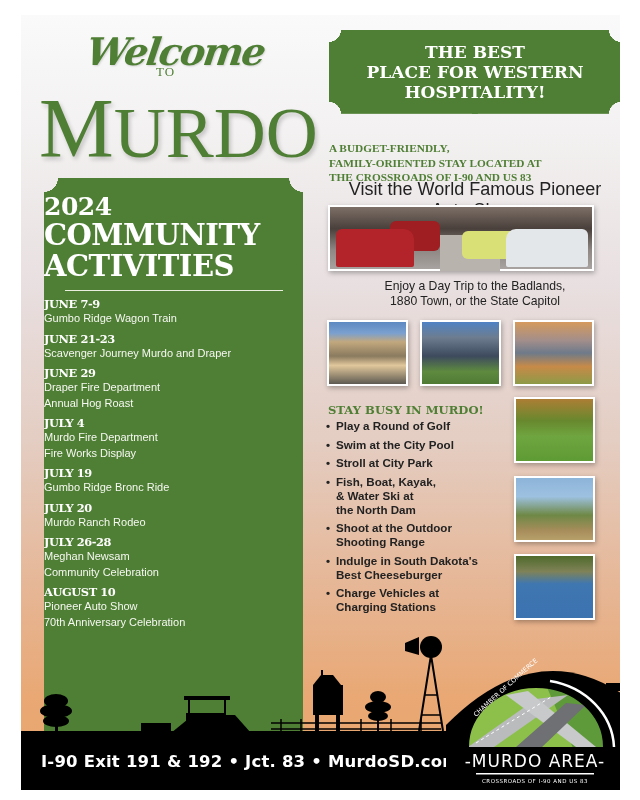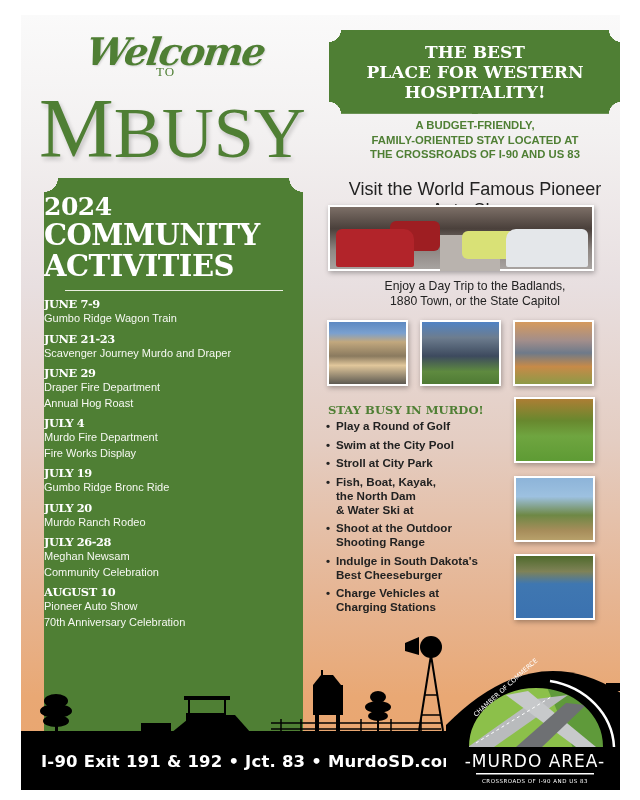--- a/index.html
+++ b/index.html
@@ -40,22 +40,22 @@
           radial-gradient(circle var(--r) at 0 100%, transparent 98%, #000) bottom left,
           radial-gradient(circle var(--r) at 100% 100%, transparent 98%, #000) bottom right;
     mask-size: 51% 51%; mask-repeat:no-repeat;
   }
   .best-ticket { left:308px; top:15px; width:292px; height:84px; text-align:center; }
   .best-ticket .txt {
     font-family:"DejaVu Serif", serif; font-weight:bold; font-size:17px; line-height:20px;
     padding-top:12px; letter-spacing:0px;
   }
   .tagline {
-    position:absolute; left:308px; top:103px; width:292px; text-align:center;
-    font-family:Liberation Sans, sans-serif; font-weight:bold; font-size:11.3px; line-height:14.5px;
+    position:absolute; left:308px; top:126px; width:292px; 
+    font-family:Liberation Serif, serif; font-weight:bold; font-size:11.3px; line-height:14.5px;
     color:#4f7f34;
   }
   .visit {
     position:absolute; left:308px; top:164px; width:292px; text-align:center;
     font-family:"Liberation Sans", sans-serif; font-size:18px; color:#222;
   }
   .photo {
     position:absolute; border:2px solid #fff; box-shadow:1px 2px 5px rgba(0,0,0,0.3); box-sizing:border-box;
   }
   .auto-photo { left:307px; top:190px; width:266px; height:66px;
@@ -115,21 +115,21 @@
   }
   .logo { position:absolute; left:425px; top:640px; width:178px; height:140px; }
 </style>
 </head>
 <body>
 
 <div class="poster">
 
   <div class="welcome">Welcome</div>
   <div class="to">TO</div>
-  <div class="murdo"><span class="big">M</span><span>BUSY</span></div>
+  <div class="murdo"><span class="big">M</span><span>URDO</span></div>
 
   <div class="ticket best-ticket">
     <div class="txt">
       <div>THE BEST</div>
       <div>PLACE FOR WESTERN</div>
       <div>HOSPITALITY!</div>
     </div>
   </div>
 
   <div class="tagline">
@@ -163,22 +163,22 @@
         <div>Play a Round of Golf</div>
       </li>
     <li>
         <div>Swim at the City Pool</div>
       </li>
     <li>
         <div>Stroll at City Park</div>
       </li>
     <li>
       <div>Fish, Boat, Kayak,</div>
+      <div>&amp; Water Ski at</div>
       <div>the North Dam</div>
-      <div>&amp; Water Ski at</div>
     </li>
     <li>
       <div>Shoot at the Outdoor</div>
       <div>Shooting Range</div>
     </li>
     <li>
       <div>Indulge in South Dakota's</div>
       <div>Best Cheeseburger</div>
     </li>
     <li>

